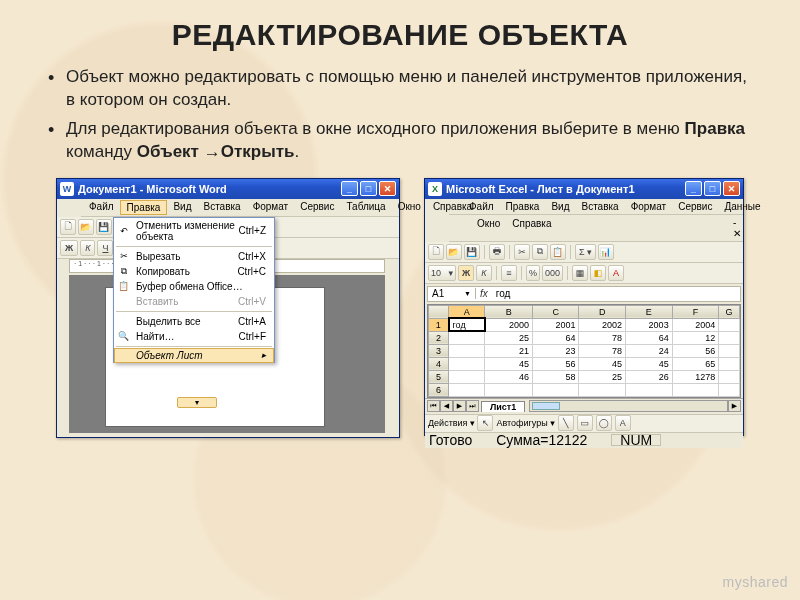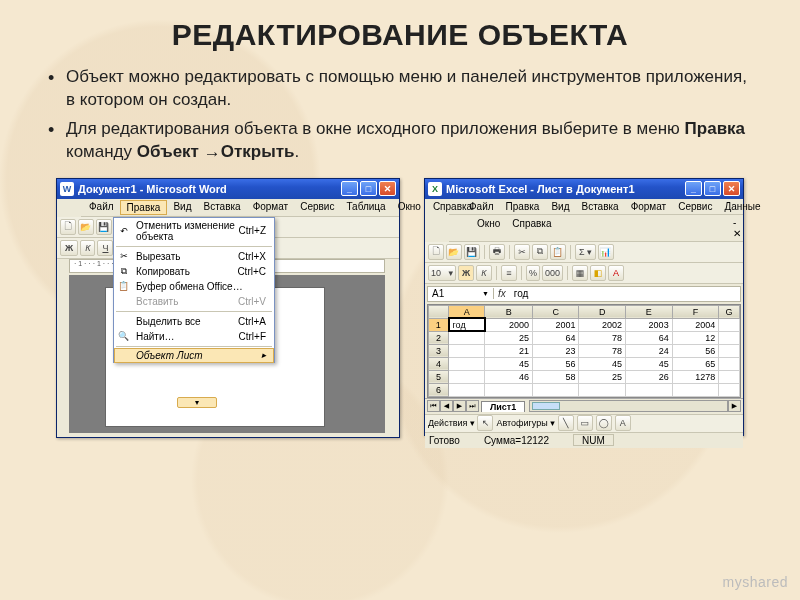--- a/index.html
+++ b/index.html
@@ -131,21 +131,21 @@
   }
 
   
   .excel { width: 320px; height: 258px; }
   .excelbody { background:#ece9d8; }
   .fmlbar {
     display:flex; align-items:center; background:#fff; border:1px solid #b8b5a1;
     margin:2px; height:16px;
   }
   .namebox {
-    width:66px; border-right:1px solid #b8b5a1; padding:0 4px;
+    width:48px; border-right:1px solid #b8b5a1; padding:0 4px;
     font-size:10px; display:flex; align-items:center; justify-content:space-between;
   }
   .fx { padding:0 4px; font-style:italic; font-size:10px; color:#333;}
   .fval { padding:0 4px; font-size:10px; }
   .grid {
     margin:0 2px; border:1px solid #888; background:#fff;
   }
   .grid table { border-collapse:collapse; width:100%; font-size:9px; }
   .grid th {
     background:linear-gradient(#f3f1e3,#d9d6c1); border:1px solid #aaa;
@@ -166,21 +166,21 @@
     display:flex; align-items:center; justify-content:center; font-size:7px;}
   .tab { background:#fff; border:1px solid #888; border-bottom:none; padding:0 8px; margin-left:2px; font-weight:bold;}
   .hscroll { flex:1; margin-left:4px; height:12px; background:#e6e3d1; border:1px solid #999; position:relative;}
   .hscroll .thumb {position:absolute; left:2px; top:1px; width:28px; height:8px; background:#c7dff8; border:1px solid #7aa;}
   .drawbar {
     display:flex; align-items:center; gap:3px; background:#f1efe2;
     border-top:1px solid #c9c6b3; height:18px; padding:0 3px; font-size:9px;
   }
   .statusbar {
     display:flex; align-items:center; background:#ece9d8; height:16px;
-    border-top:1px solid #c9c6b3; font-size:10px; padding:0 4px; gap:24px;
+    border-top:1px solid #c9c6b3; font-size:14px; padding:0 4px; gap:24px;
   }
   .statusbar .cell { border:1px solid #c4c1ac; padding:0 8px; height:12px; display:flex; align-items:center;}
   .closeinner { font-size:10px; color:#000; width:14px; text-align:center;}
 
   .watermark {
     position:absolute; right:12px; bottom:10px;
     font-size:14px; color:#bcbcbc; letter-spacing:.5px;
   }
 </style>
 </head>

